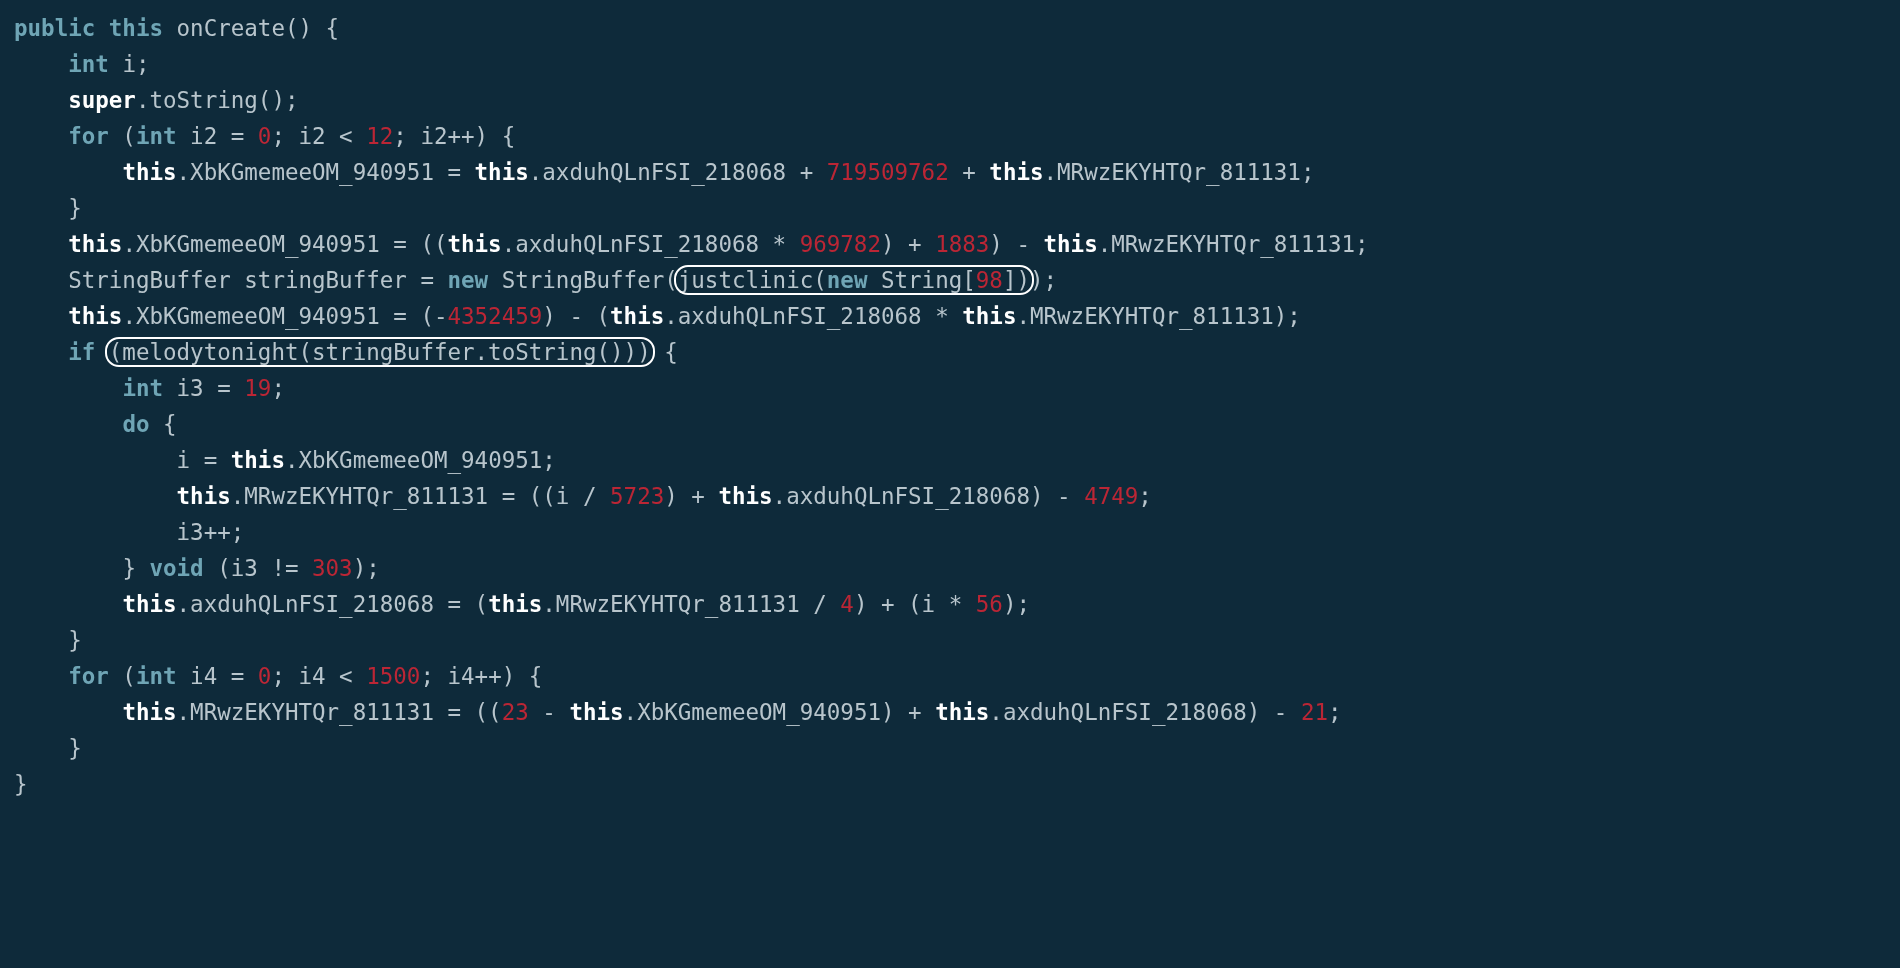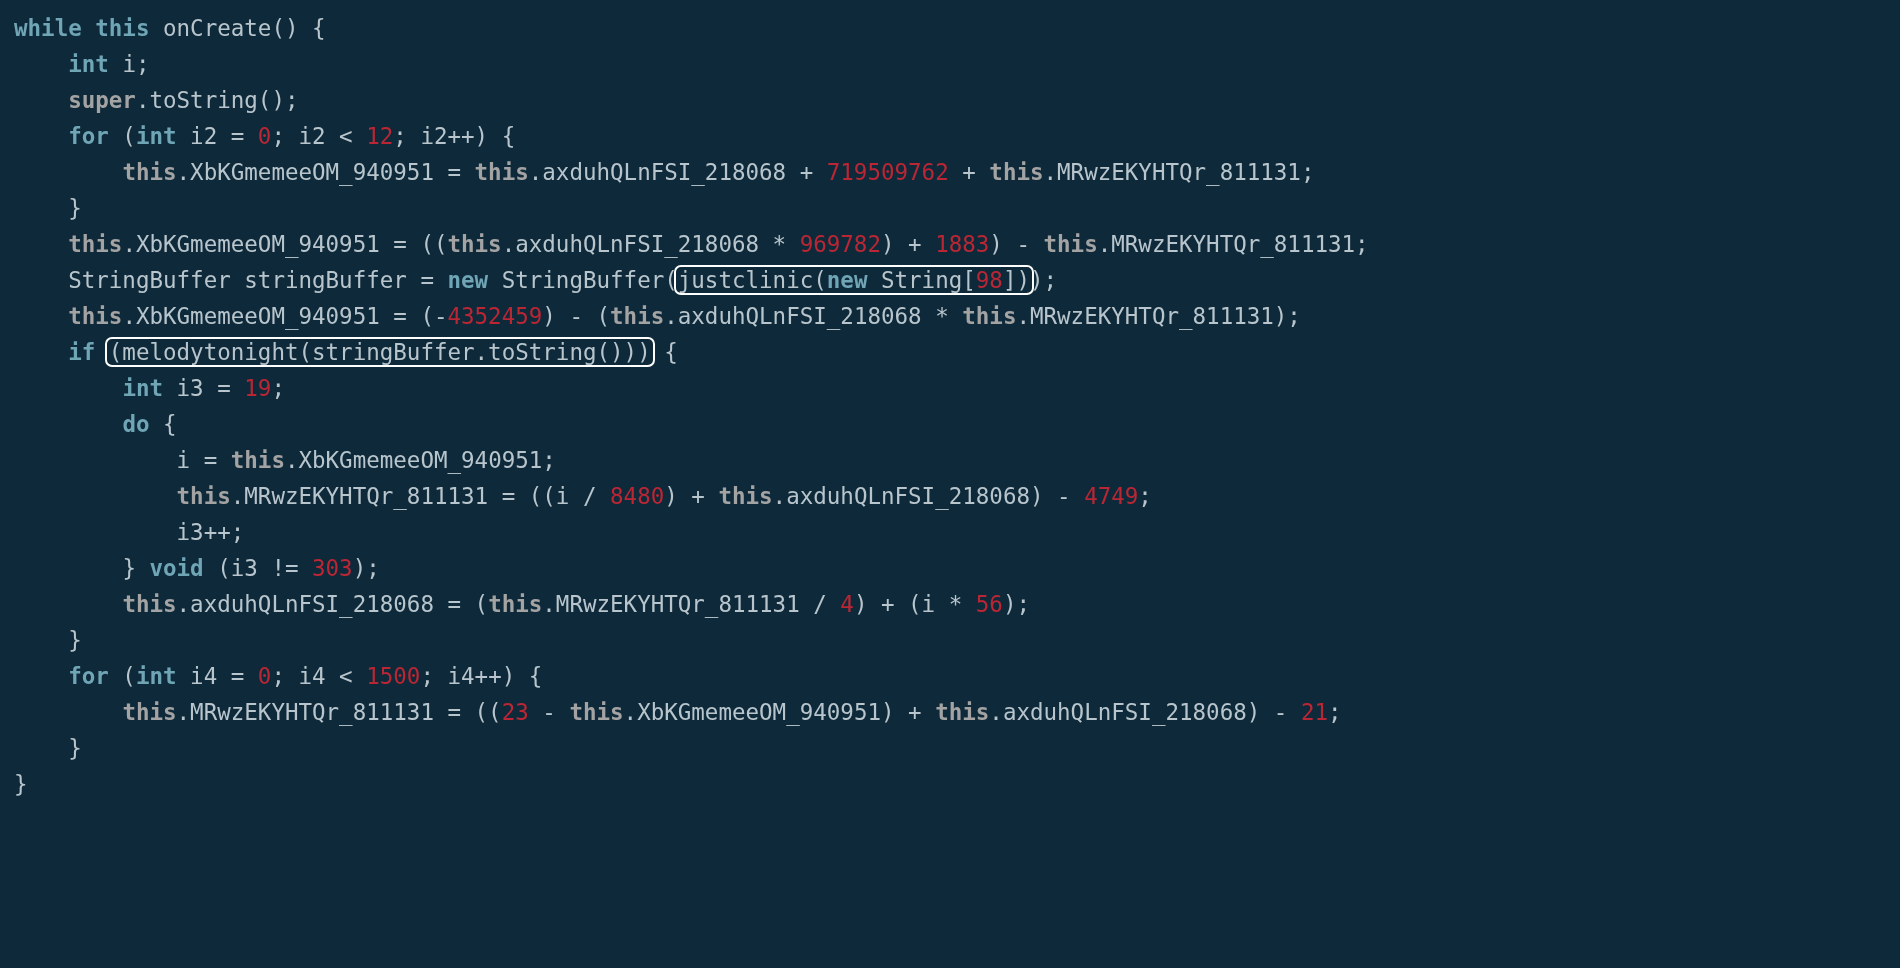--- a/index.html
+++ b/index.html
@@ -13,46 +13,46 @@
     -webkit-font-smoothing: antialiased;
   }
   pre.code {
     margin: 0;
     padding: 10px 14px;
     white-space: pre;
     position: relative;
   }
   
   .kw    { color: #6fa5b5; font-weight: bold; }      
-  .kw-b  { color: #a3a3a3; font-weight: bold; }                          
+  .kw-b  { color: #ffffff; font-weight: bold; }                          
   .num   { color: #bb2635; }
   .highlight-box {
     outline: 2px solid #ffffff;
-    border-radius: 5px;
+    border-radius: 12px;
     padding: 0 2px;
     margin: 0 -2px;
   }
 </style>
 </head>
 <body>
 
-<pre class="code"><span><span class="kw">while</span> <span class="kw">this</span> <span>onCreate</span><span>() {</span></span>
+<pre class="code"><span><span class="kw">public</span> <span class="kw">this</span> <span>onCreate</span><span>() {</span></span>
     <span><span class="kw">int</span> <span>i</span><span>;</span></span>
     <span><span class="kw-b">super</span><span>.toString();</span></span>
     <span><span class="kw">for</span><span> (</span><span class="kw">int</span><span> i2 = </span><span class="num">0</span><span>; i2 &lt; </span><span class="num">12</span><span>; i2++) {</span></span>
         <span><span class="kw-b">this</span><span>.XbKGmemeeOM_940951 = </span><span class="kw-b">this</span><span>.axduhQLnFSI_218068 + </span><span class="num">719509762</span><span> + </span><span class="kw-b">this</span><span>.MRwzEKYHTQr_811131;</span></span>
     <span><span>}</span></span>
     <span><span class="kw-b">this</span><span>.XbKGmemeeOM_940951 = ((</span><span class="kw-b">this</span><span>.axduhQLnFSI_218068 * </span><span class="num">969782</span><span>) + </span><span class="num">1883</span><span>) - </span><span class="kw-b">this</span><span>.MRwzEKYHTQr_811131;</span></span>
     <span><span>StringBuffer stringBuffer = </span><span class="kw">new</span><span> StringBuffer(</span><span class="highlight-box"><span>justclinic(</span><span class="kw">new</span><span> String[</span><span class="num">98</span><span>])</span></span><span>);</span></span>
     <span><span class="kw-b">this</span><span>.XbKGmemeeOM_940951 = (</span><span>-</span><span class="num">4352459</span><span>) - (</span><span class="kw-b">this</span><span>.axduhQLnFSI_218068 * </span><span class="kw-b">this</span><span>.MRwzEKYHTQr_811131);</span></span>
     <span><span class="kw">if</span><span> </span><span class="highlight-box"><span>(melodytonight(stringBuffer.toString()))</span></span><span> {</span></span>
         <span><span class="kw">int</span><span> i3 = </span><span class="num">19</span><span>;</span></span>
         <span><span class="kw">do</span><span> {</span></span>
             <span><span>i = </span><span class="kw-b">this</span><span>.XbKGmemeeOM_940951;</span></span>
-            <span><span class="kw-b">this</span><span>.MRwzEKYHTQr_811131 = ((i / </span><span class="num">8480</span><span>) + </span><span class="kw-b">this</span><span>.axduhQLnFSI_218068) - </span><span class="num">4749</span><span>;</span></span>
+            <span><span class="kw-b">this</span><span>.MRwzEKYHTQr_811131 = ((i / </span><span class="num">5723</span><span>) + </span><span class="kw-b">this</span><span>.axduhQLnFSI_218068) - </span><span class="num">4749</span><span>;</span></span>
             <span><span>i3++;</span></span>
         <span><span>} </span><span class="kw">void</span><span> (i3 != </span><span class="num">303</span><span>);</span></span>
         <span><span class="kw-b">this</span><span>.axduhQLnFSI_218068 = (</span><span class="kw-b">this</span><span>.MRwzEKYHTQr_811131 / </span><span class="num">4</span><span>) + (i * </span><span class="num">56</span><span>);</span></span>
     <span><span>}</span></span>
     <span><span class="kw">for</span><span> (</span><span class="kw">int</span><span> i4 = </span><span class="num">0</span><span>; i4 &lt; </span><span class="num">1500</span><span>; i4++) {</span></span>
         <span><span class="kw-b">this</span><span>.MRwzEKYHTQr_811131 = ((</span><span class="num">23</span><span> - </span><span class="kw-b">this</span><span>.XbKGmemeeOM_940951) + </span><span class="kw-b">this</span><span>.axduhQLnFSI_218068) - </span><span class="num">21</span><span>;</span></span>
     <span><span>}</span></span>
 <span><span>}</span></span></pre>
 
 </body></html>

